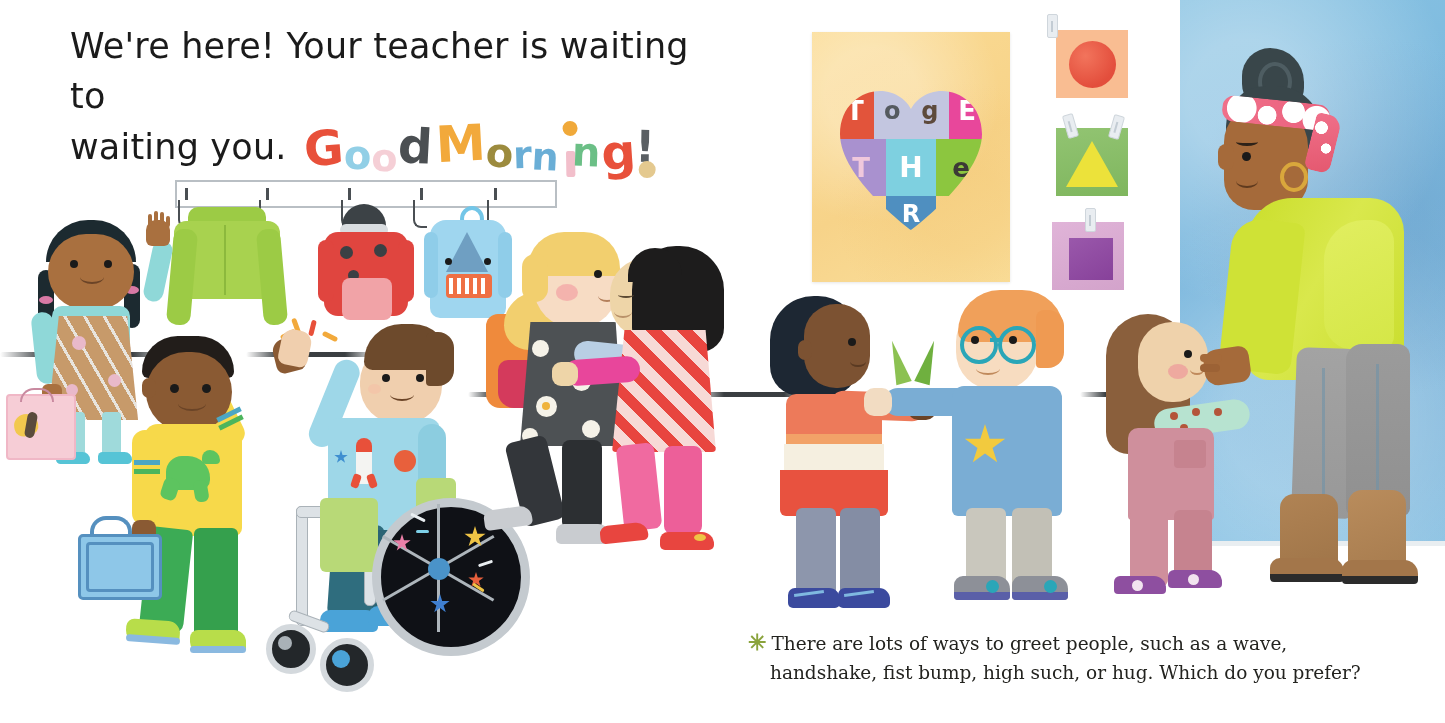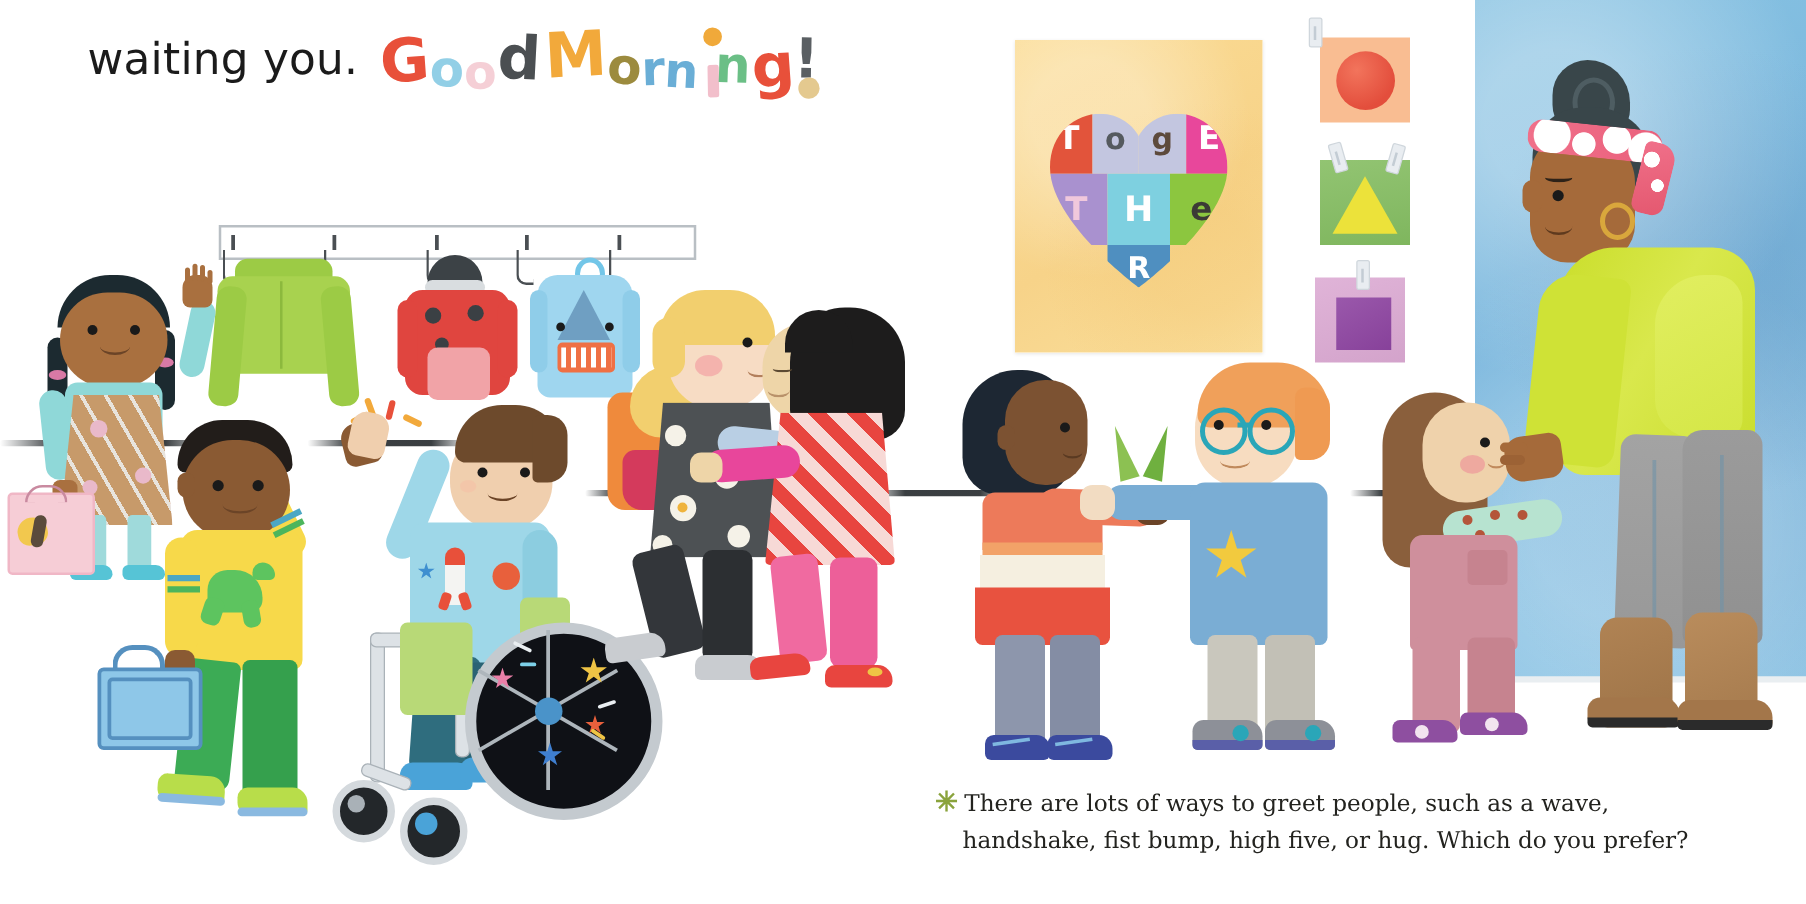--- a/index.html
+++ b/index.html
@@ -102,20 +102,21 @@
   <div class="rail fade" style="left:0px;top:352px;width:176px;"></div>
   <div class="rail fade" style="left:246px;top:352px;width:132px;"></div>
   <div class="rail fade" style="left:468px;top:392px;width:94px;"></div>
   <div class="rail fade" style="left:694px;top:392px;width:120px;"></div>
   <div class="rail fade" style="left:938px;top:392px;width:72px;"></div>
   <div class="rail fade" style="left:1080px;top:392px;width:102px;"></div>
 
   <div style="position:absolute;left:1180px;top:541px;width:265px;height:5px;background:#e9eef1;"></div>
 
   <div id="headline">
+    <div><span class="plain">We're here! Your teacher is waiting to</span></div>
     <div style="margin-top:2px;">
       <span class="plain">waiting you.</span>
       <span id="gm"><span style="color: rgb(232, 80, 58); font-size: 48px; transform: rotate(-4deg) translateY(0px); position: relative;">G</span><span style="color: rgb(146, 207, 230); font-size: 40px; transform: rotate(2deg) translateY(4px); position: relative;">o</span><span style="color: rgb(245, 207, 214); font-size: 38px; transform: rotate(-2deg) translateY(6px); position: relative;">o</span><span style="color: rgb(75, 79, 82); font-size: 48px; transform: rotate(3deg) translateY(-2px); position: relative;">d</span><span style="color: rgb(255, 255, 255); font-size: 10px; transform: rotate(0deg) translateY(0px); position: relative;">&nbsp;</span><span style="color: rgb(242, 169, 59); font-size: 50px; transform: rotate(-3deg) translateY(-4px); position: relative;">M</span><span style="color: rgb(156, 139, 62); font-size: 40px; transform: rotate(4deg) translateY(2px); position: relative;">o</span><span style="color: rgb(106, 174, 214); font-size: 38px; transform: rotate(-2deg) translateY(3px); position: relative;">r</span><span style="color: rgb(106, 174, 214); font-size: 38px; transform: rotate(3deg) translateY(5px); position: relative;">n</span><span style="color: transparent; font-size: 36px; transform: rotate(-1deg) translateY(6px); position: relative;">i<span style="position: absolute; width: 15px; height: 15px; border-radius: 50%; background: rgb(240, 169, 58); left: 3px; top: -22px; display: inline-block;"></span><span style="position: absolute; left: 6px; top: 8px; width: 9px; height: 26px; background: rgb(242, 191, 203); border-radius: 2px;"></span></span><span style="color: rgb(107, 191, 134); font-size: 40px; transform: rotate(2deg) translateY(1px); position: relative;">n</span><span style="color: rgb(232, 80, 58); font-size: 48px; transform: rotate(-4deg) translateY(4px); position: relative;">g</span><span style="color: rgb(90, 95, 99); font-size: 44px; transform: rotate(1deg) translateY(-3px); position: relative;">!<span style="position: absolute; left: 4px; top: 34px; width: 17px; height: 17px; border-radius: 50%; background: rgb(228, 201, 143);"></span></span></span>
     </div>
   </div>
 
   <div id="poster">
     <div id="heartwrap">
       <div id="heart">
           <div class="hcell" style="left: 0px; top: 0px; width: 37.5px; height: 57px; background: rgb(226, 84, 59); color: rgb(255, 255, 255); font-size: 26px;">
@@ -542,16 +543,16 @@
     <div class="sh texture" style="left:62px;top:446px;width:58px;height:88px;background:linear-gradient(160deg,#b08354,#9d7347);border-radius:14px 14px 6px 6px;"></div>
     <div class="sh" style="left:52px;top:510px;width:74px;height:22px;background:#a3764a;border-radius:10px 14px 4px 6px;"></div>
     <div class="sh" style="left:52px;top:526px;width:74px;height:8px;background:#2b2b2b;border-radius:0 0 4px 4px;"></div>
     <div class="sh texture" style="left:130px;top:442px;width:58px;height:92px;background:linear-gradient(160deg,#b98c5c,#a57a4d);border-radius:14px 14px 6px 6px;"></div>
     <div class="sh" style="left:124px;top:512px;width:76px;height:22px;background:#a3764a;border-radius:10px 14px 4px 6px;"></div>
     <div class="sh" style="left:124px;top:528px;width:76px;height:8px;background:#2b2b2b;border-radius:0 0 4px 4px;"></div>
   </div>
 
   <div id="caption">
     <span class="star">✳</span><span>There are lots of ways to greet people, such as a wave,</span>
-    <span class="l2">handshake, fist bump, high five, or hug. Which do you prefer?</span>
+    <span class="l2">handshake, fist bump, high such, or hug. Which do you prefer?</span>
   </div>
 
 </div>
 
 </body></html>

